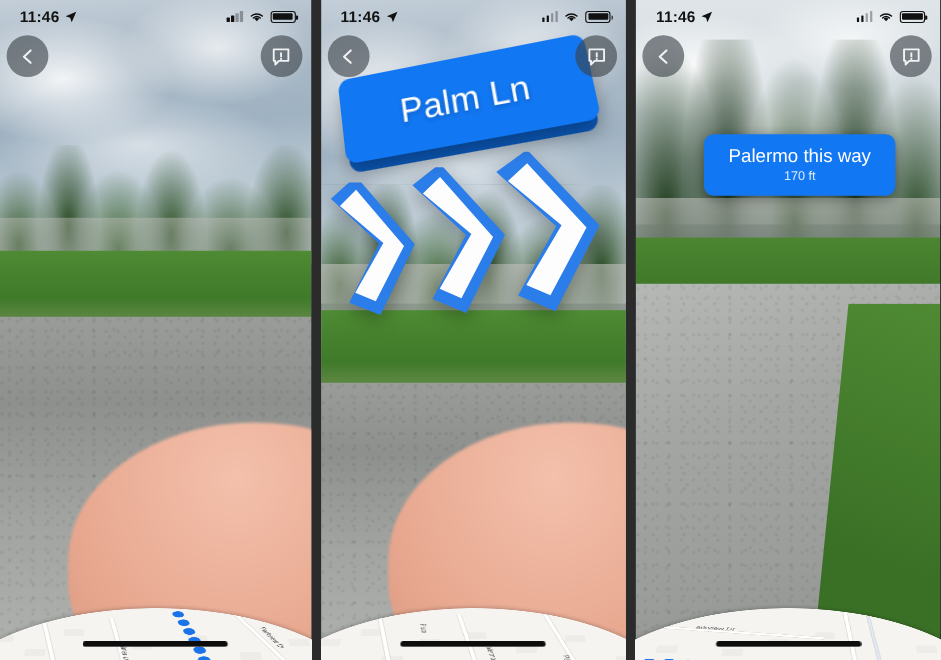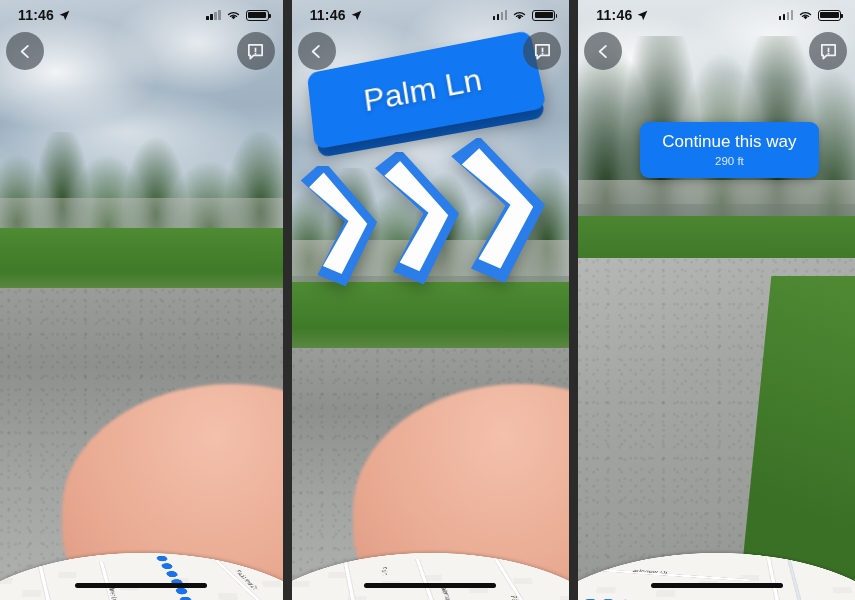--- a/index.html
+++ b/index.html
@@ -453,22 +453,22 @@
     </button>
     <button class="topbtn btn-report">
       <svg width="19" height="19" viewBox="0 0 20 20">
         <path d="M3 3 H17 V14 H8 L4.5 17.5 V14 H3 Z" fill="none" stroke="#f0f2f4" stroke-width="1.8" stroke-linejoin="round"></path>
         <rect x="9.1" y="6" width="1.8" height="4.6" fill="#f0f2f4"></rect>
         <rect x="9.1" y="11.3" width="1.8" height="1.8" fill="#f0f2f4"></rect>
       </svg>
     </button>
 
     <div class="continue-card">
-      <div class="cc-title">Continue this way</div>
-      <div class="cc-sub">290 ft</div>
+      <div class="cc-title">Palermo this way</div>
+      <div class="cc-sub">170 ft</div>
     </div>
 
     <div class="minimap">
       <div class="mm-inner">
         <div class="mm-blocks">
           <i style="left:6%;  top:30%;"></i>
             <i style="left:16%; top:24%;"></i>
 
           <i style="left:33%; top:26%;"></i>
 

